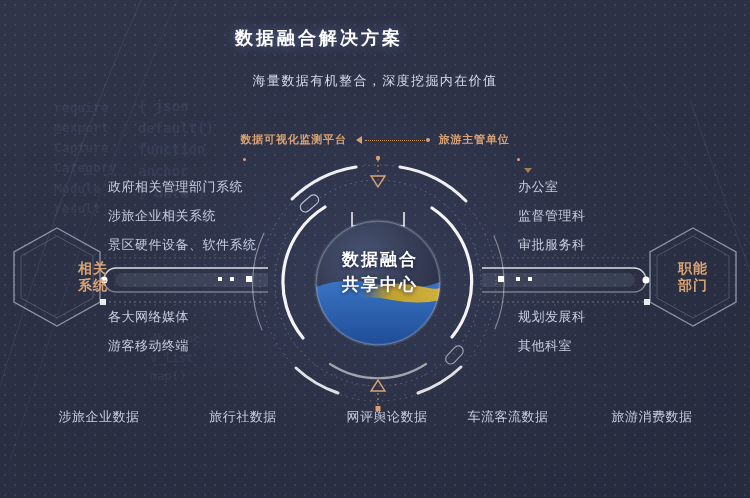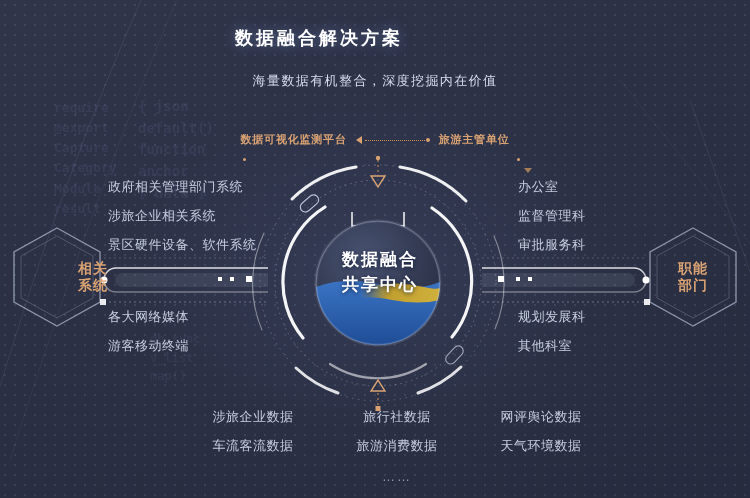--- a/index.html
+++ b/index.html
@@ -115,21 +115,21 @@
     width:0;height:0;
     border-left:4px solid transparent;
     border-right:4px solid transparent;
     border-top:5px solid #b98a5c;
     opacity:.85;
   }
 
   
   #bottomgrid{
     position:absolute; top:408px; left:0; width:750px;
-    display:flex; flex-direction:column; align-items:center; gap:11px;padding-left:44px;
+    display:flex; flex-direction:row; align-items:center; gap:11px;padding-left:44px;
   }
   .brow{ display:flex; gap:34px; }
   .brow span{
     width:110px; text-align:center;
     font-size:13px; color:#c6cde0; letter-spacing:.5px;
   }
   #ellipsis{
     margin-top:3px;
     font-size:13px; color:#8d97b2; letter-spacing:2px;
   }

